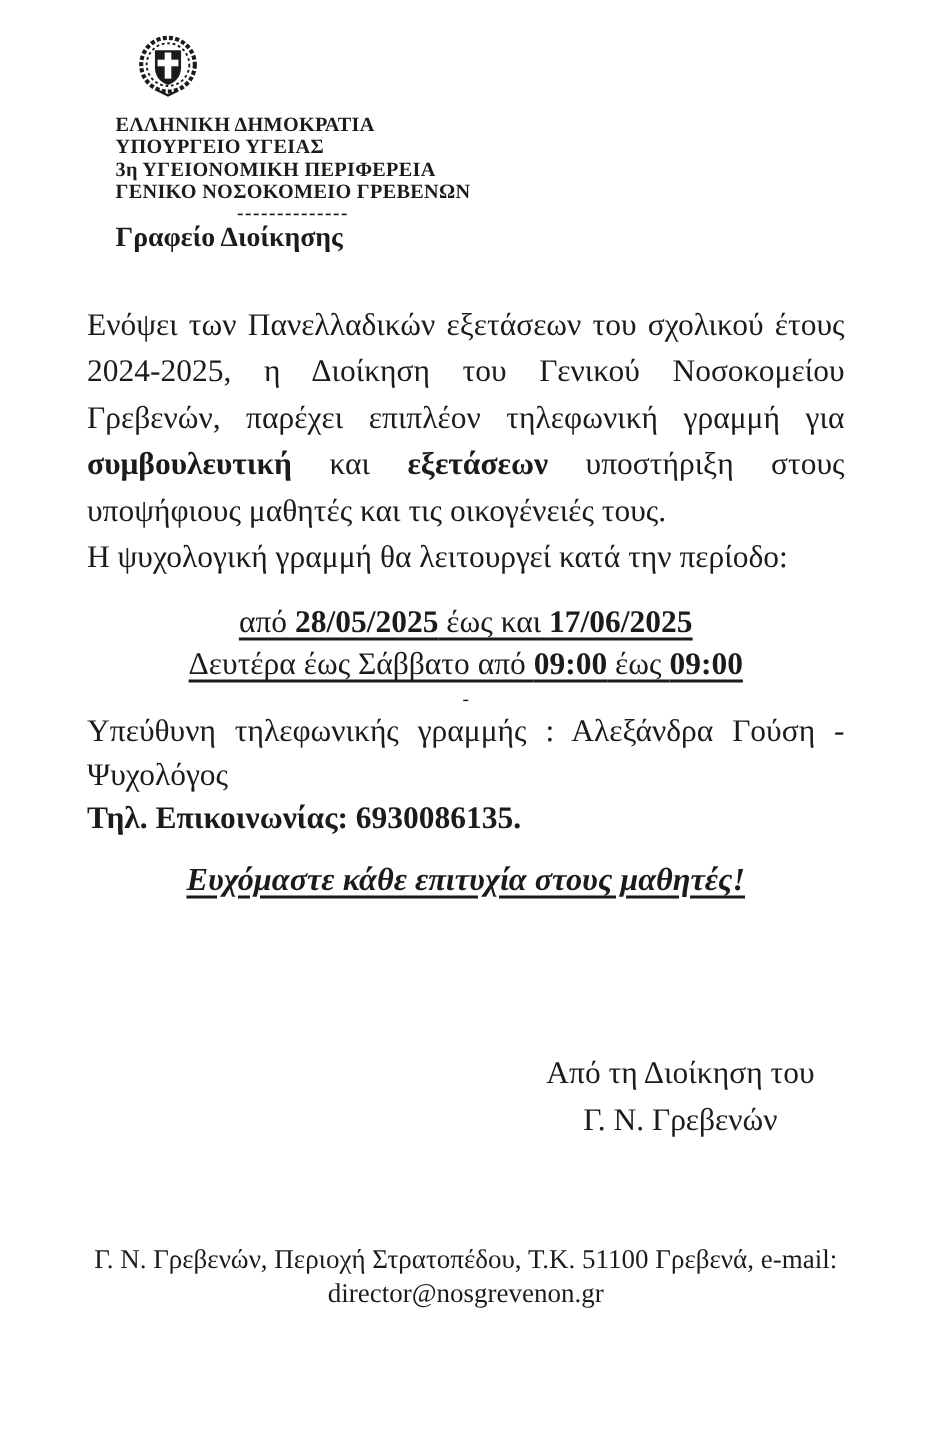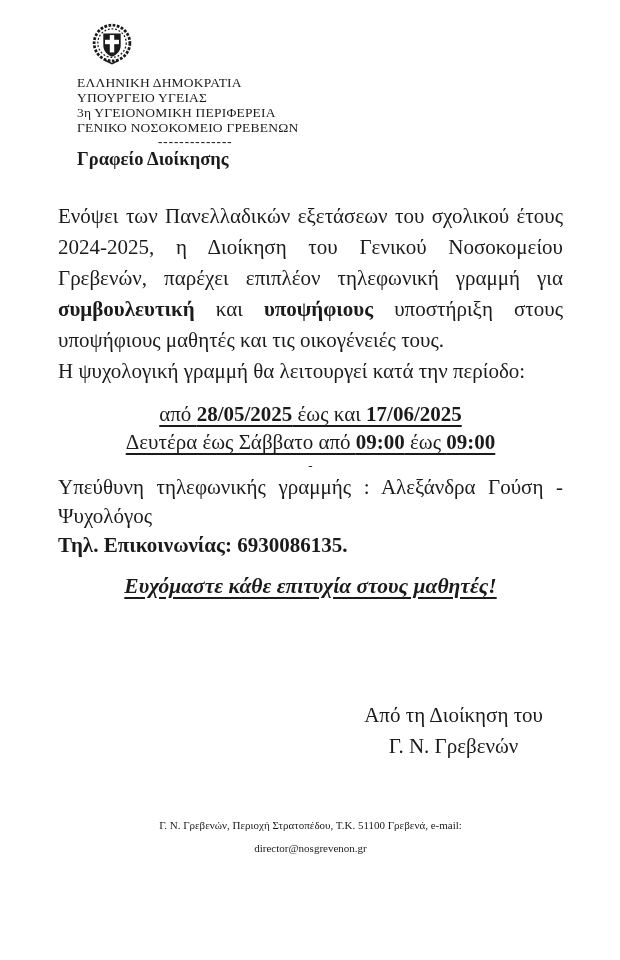--- a/index.html
+++ b/index.html
@@ -8,21 +8,21 @@
     background: #ffffff;
     color: #1b1b1b;
     font-family: "Liberation Serif", "DejaVu Serif", serif;
     overflow: hidden;
   }
   .page { box-sizing: border-box; width: 620px; height: 960px; padding: 20px 57px 0 58px; }
 
   
   .emblem-wrap { margin-left: 32px; width: 44px; height: 48px; }
   .letterhead-lines {
-    font-weight: normal; font-size: 13.5px; line-height: 15px;
+    font-weight: bold; font-size: 13.5px; line-height: 15px;
     margin: 7px 0 0 19px; letter-spacing: .2px; white-space: nowrap;
   }
   .divider-line { font-weight: bold; font-size: 13px; line-height: 13px; margin-left: 100px; letter-spacing: 1px; }
   .office-line { font-weight: bold; font-size: 18.5px; line-height: 22px; margin: 0 0 0 19px; }
 
   
   .doc-title {
     text-align: center; font-weight: bold; font-size: 21.5px;
     margin-top: 44px; letter-spacing: 1.5px; word-spacing: 10px;
   }
@@ -46,21 +46,21 @@
   
   .wish { text-align: center; font-weight: bold; font-style: italic; font-size: 21.5px; line-height: 27px; margin-top: 13px; }
 
   
   .signature {
     width: fit-content; margin: 100px 20px 0 auto;
     text-align: center; font-size: 21px; line-height: 31px;
   }
 
   
-  .footer { text-align: center; font-size: 11px; line-height: 23px; margin-top: 52px; font-family: Liberation Serif, serif; }
+  .footer { text-align: center; font-size: 18px; line-height: 23px; margin-top: 66px; font-family: Liberation Serif, serif; }
 </style>
 </head>
 <body>
 
 <div class="page">
 
   <div>
     <div class="emblem-wrap">
       <svg width="44" height="48" viewBox="0 0 48 52" aria-hidden="true">
         <circle cx="24" cy="25" r="19.5" fill="none" stroke="#1b1b1b" stroke-width="3" stroke-dasharray="3 1.6"></circle>
@@ -76,21 +76,21 @@
       <div>ΥΠΟΥΡΓΕΙΟ ΥΓΕΙΑΣ</div>
       <div>3η ΥΓΕΙΟΝΟΜΙΚΗ ΠΕΡΙΦΕΡΕΙΑ</div>
       <div>ΓΕΝΙΚΟ ΝΟΣΟΚΟΜΕΙΟ ΓΡΕΒΕΝΩΝ</div>
     </div>
     <div class="divider-line">--------------</div>
     <div class="office-line">Γραφείο Διοίκησης</div>
   </div>
 
 
   <div class="body-text">
-    <p><span>Ενόψει των Πανελλαδικών εξετάσεων του σχολικού έτους 2024-2025, η Διοίκηση του Γενικού Νοσοκομείου Γρεβενών, παρέχει επιπλέον τηλεφωνική γραμμή για </span><span class="b">συμβουλευτική</span><span> και </span><span class="b">υποψήφιους</span><span> υποστήριξη στους υποψήφιους μαθητές και τις οικογένειές τους.</span></p>
+    <p><span>Ενόψει των Πανελλαδικών εξετάσεων του σχολικού έτους 2024-2025, η Διοίκηση του Γενικού Νοσοκομείου Γρεβενών, παρέχει επιπλέον τηλεφωνική γραμμή για </span><span class="b">συμβουλευτική</span><span> και </span><span class="b">εξετάσεων</span><span> υποστήριξη στους υποψήφιους μαθητές και τις οικογένειές τους.</span></p>
     <p>Η ψυχολογική γραμμή θα λειτουργεί κατά την περίοδο:</p>
   </div>
 
   <div class="schedule">
     <div><span class="u"><span>από </span><span class="b">28/05/2025</span><span> έως και </span> <span class="b">17/06/2025</span></span></div>
     <div><span class="u"><span>Δευτέρα έως Σάββατο από </span><span class="b">09:00</span><span> έως </span><span class="b">09:00</span></span></div>
   </div>
 
   <div class="stray-mark">-</div>
 

